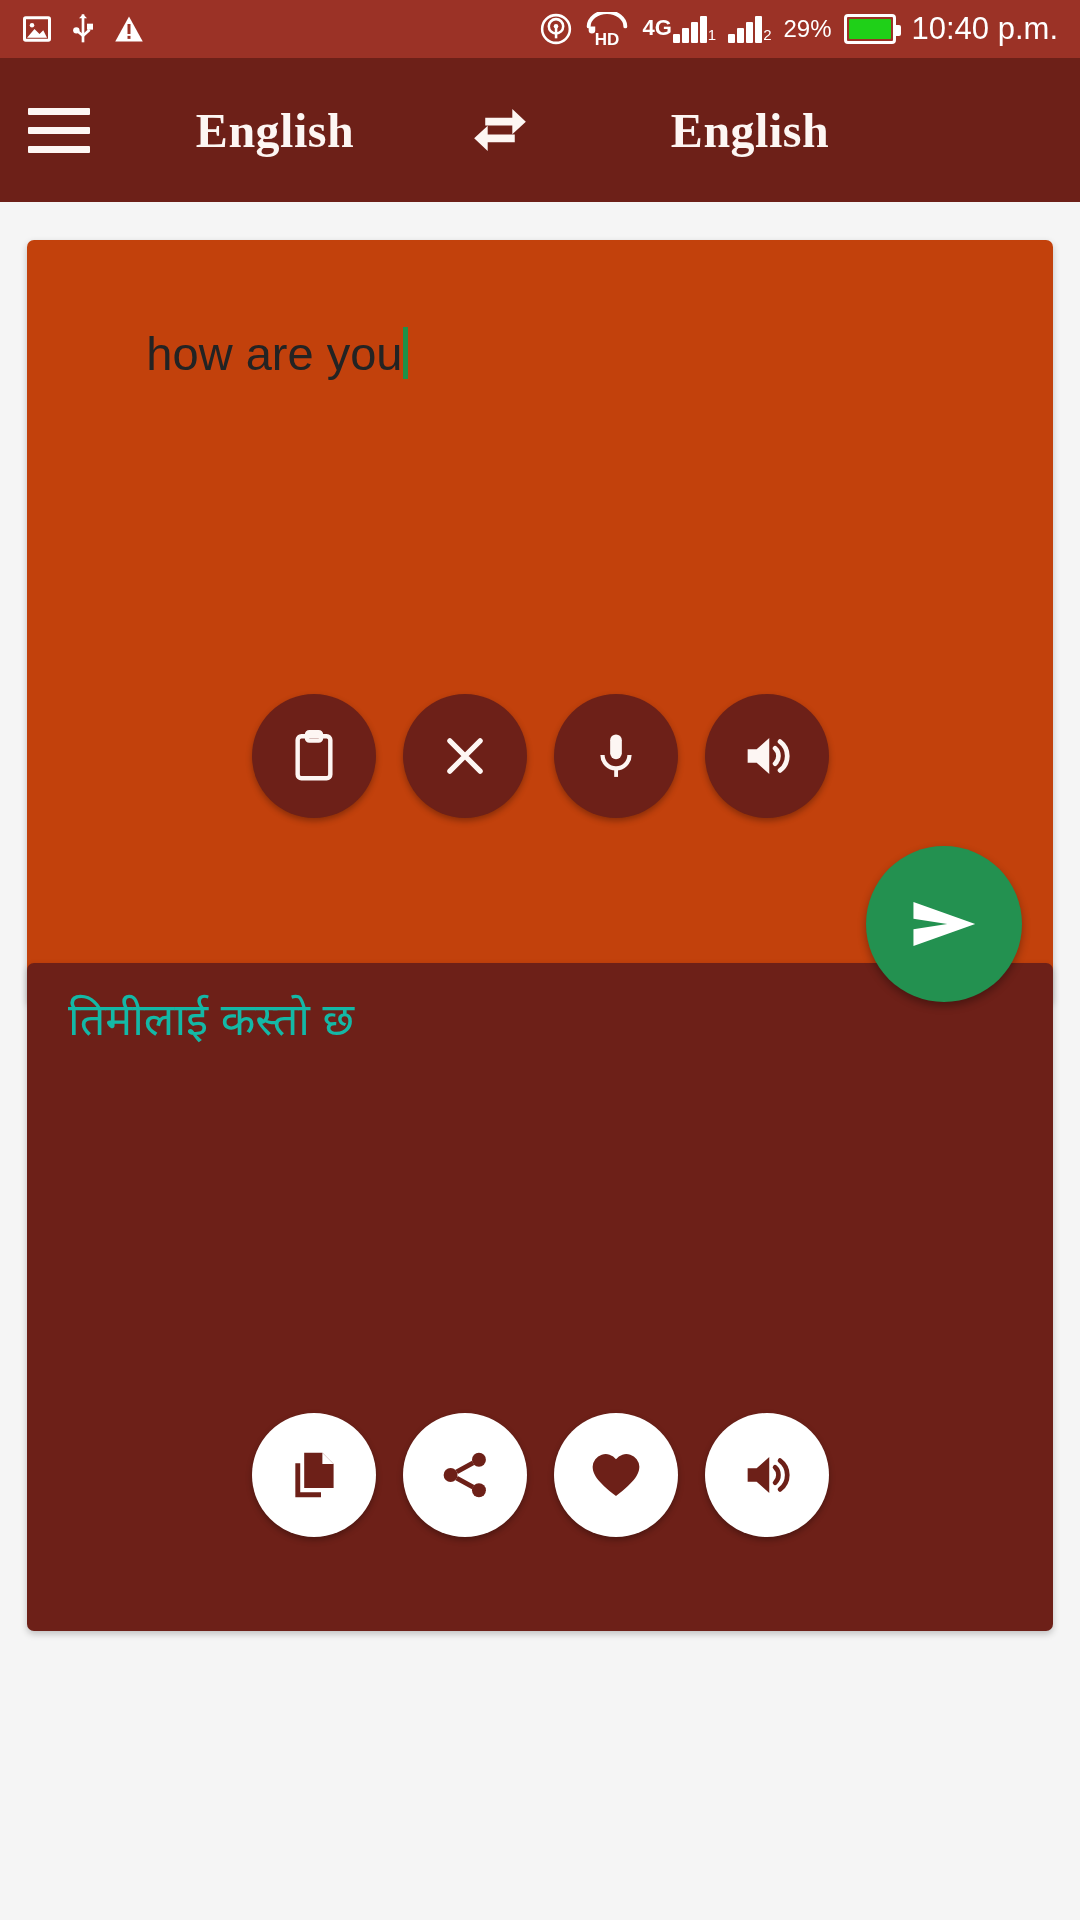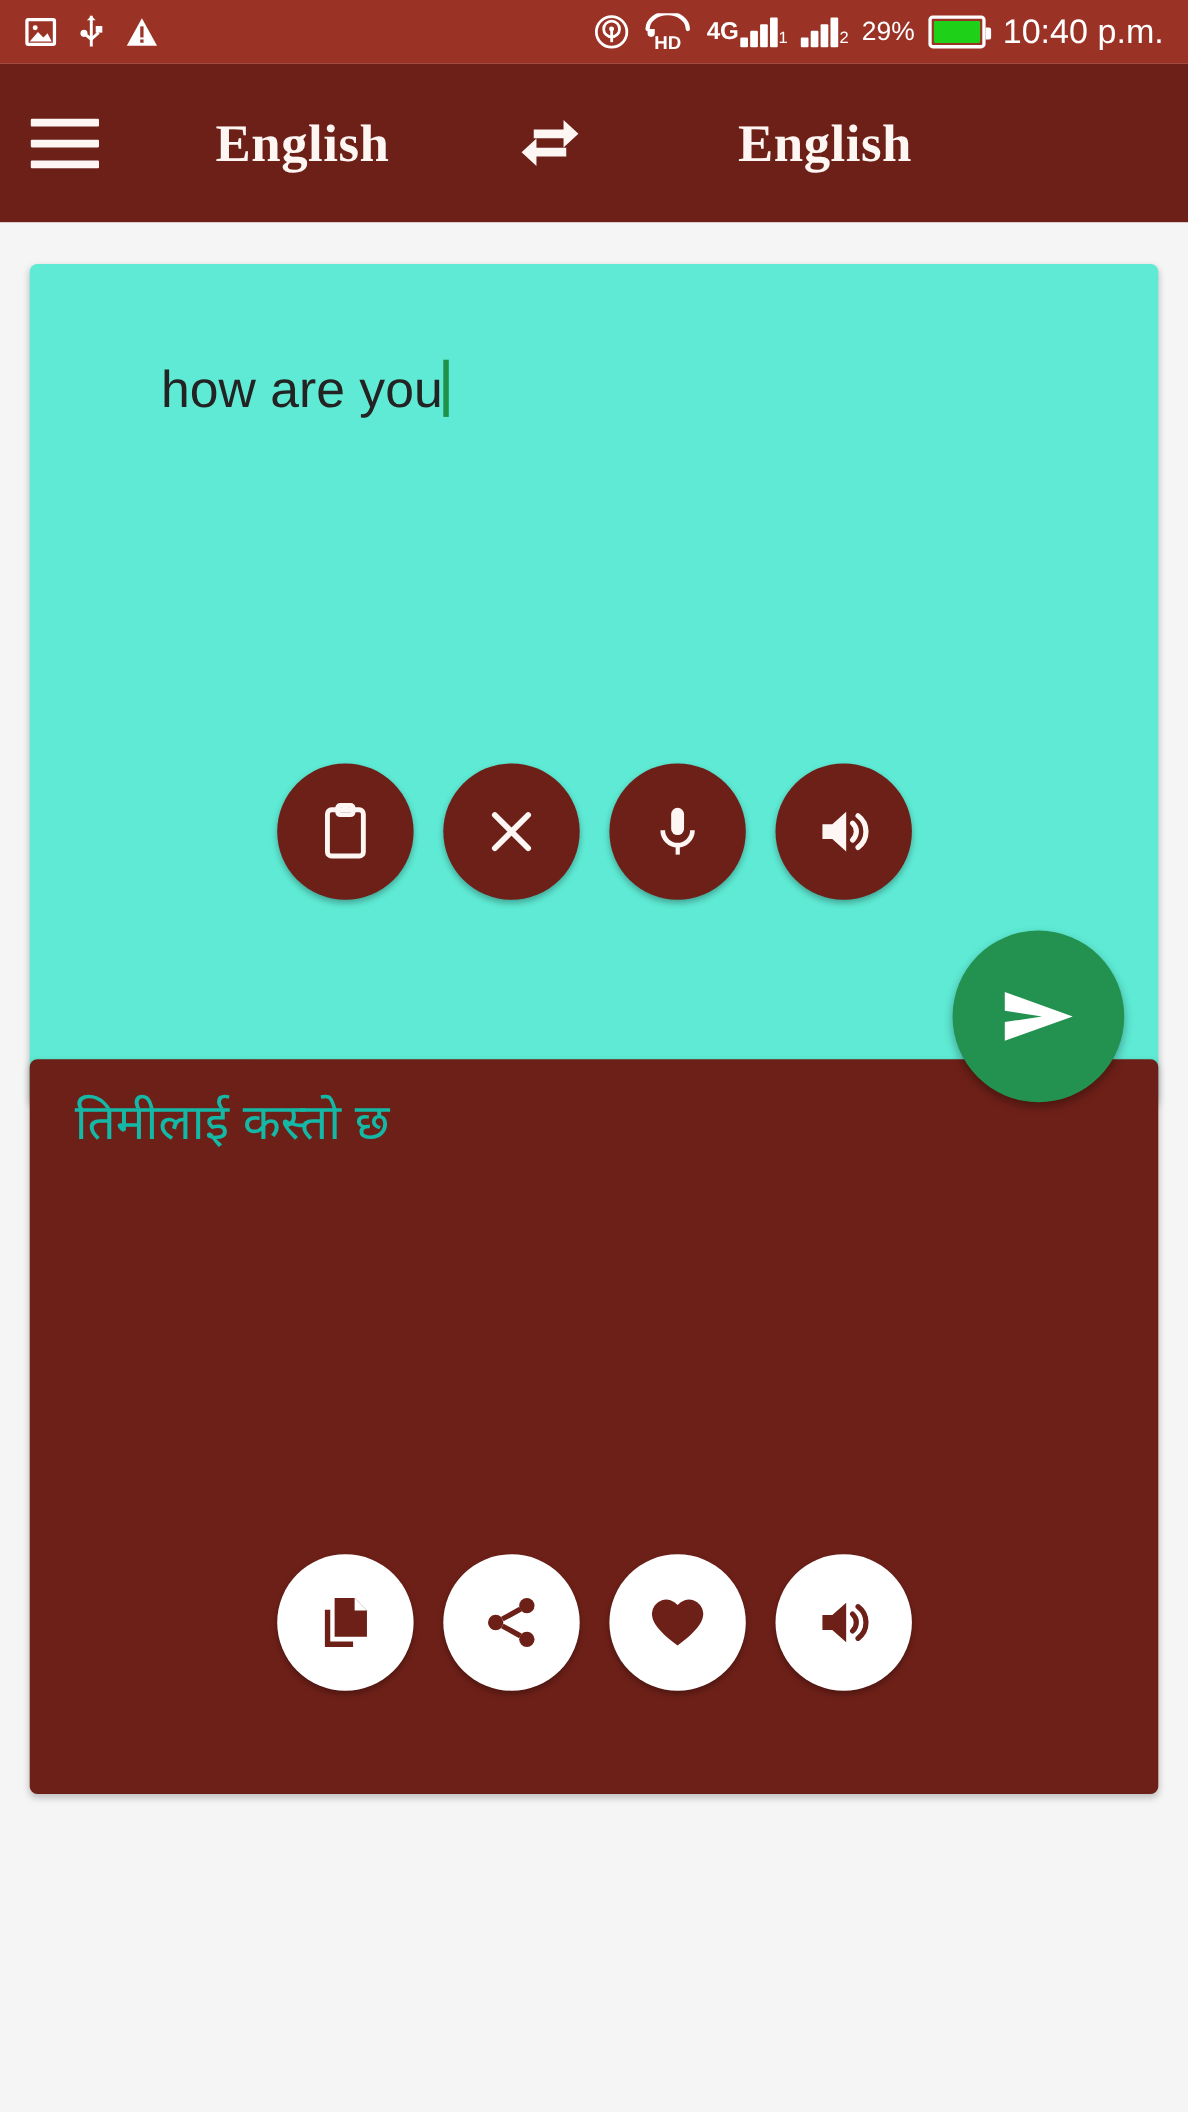--- a/index.html
+++ b/index.html
@@ -129,21 +129,21 @@
     justify-content: center;
   }
 
   
   #input-card {
     position: absolute;
     left: 27px;
     top: 240px;
     width: 1026px;
     height: 764px;
-    background: #5eead4;
+    background: #c2410c;
     border-radius: 7px;
     box-shadow: 0 3px 7px rgba(0,0,0,0.22);
   }
   #input-text {
     position: absolute;
     left: 41px;
     top: 26px;
     right: 60px;
     font-size: 47px;
     color: #232323;

